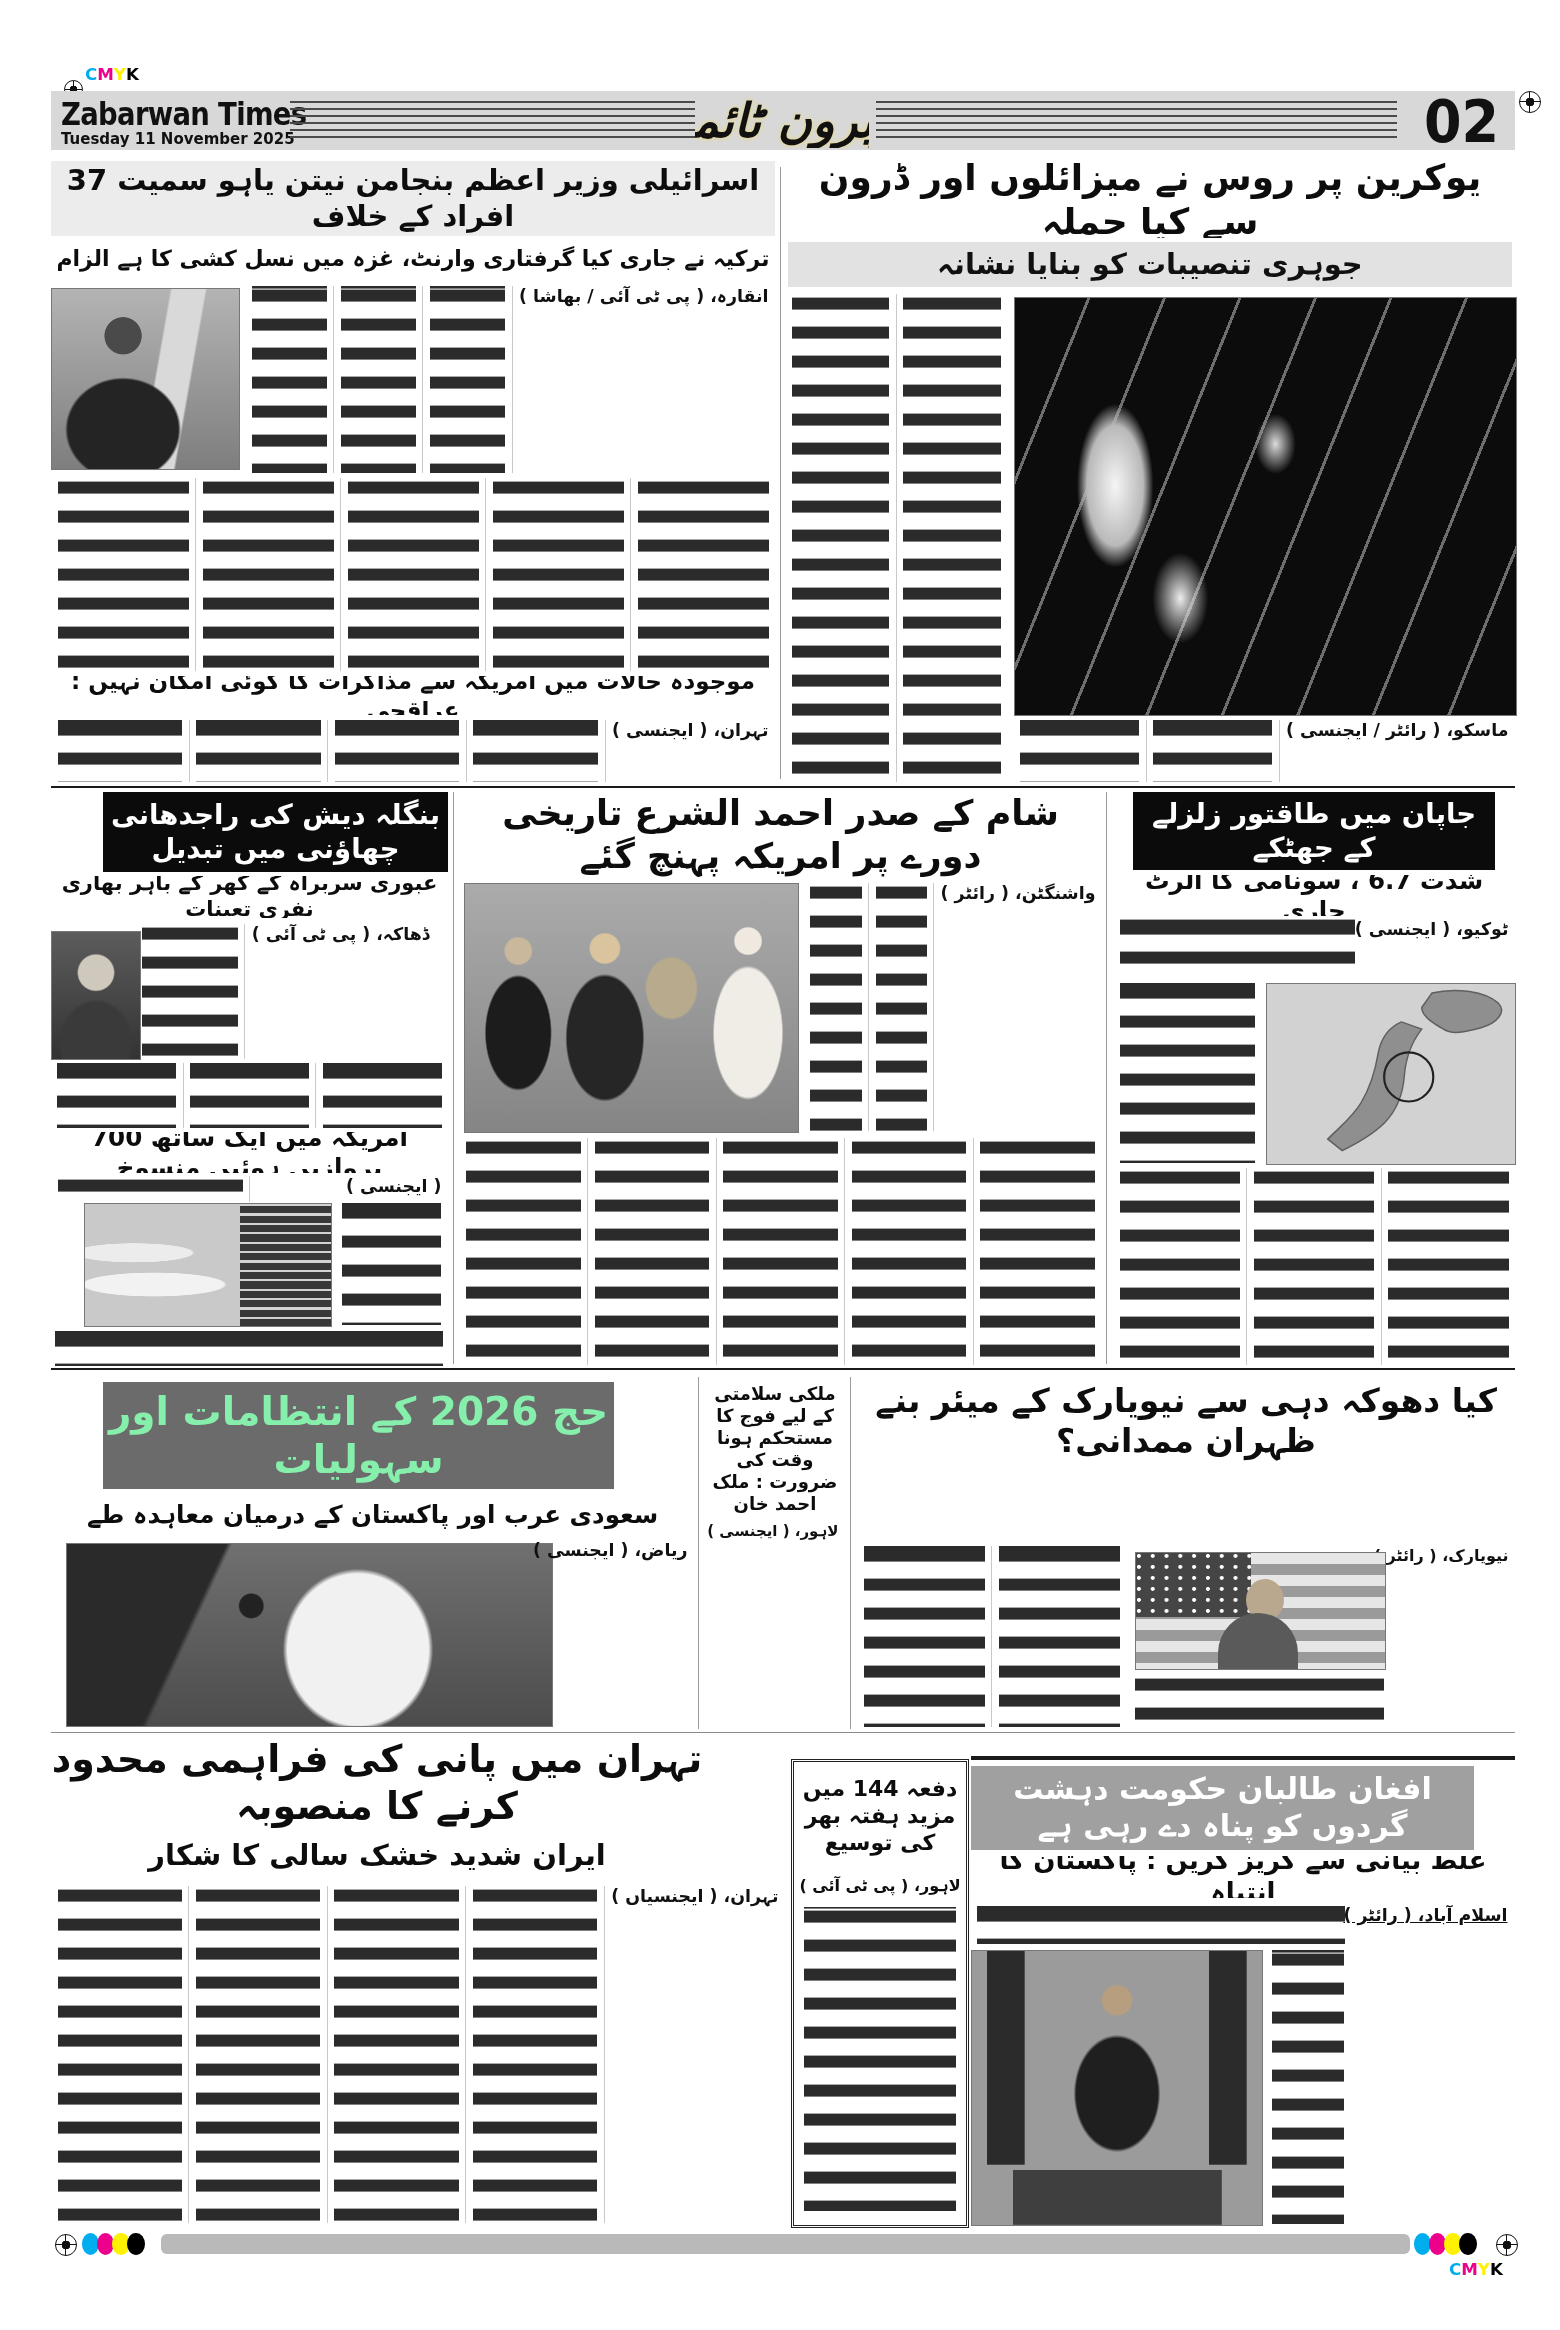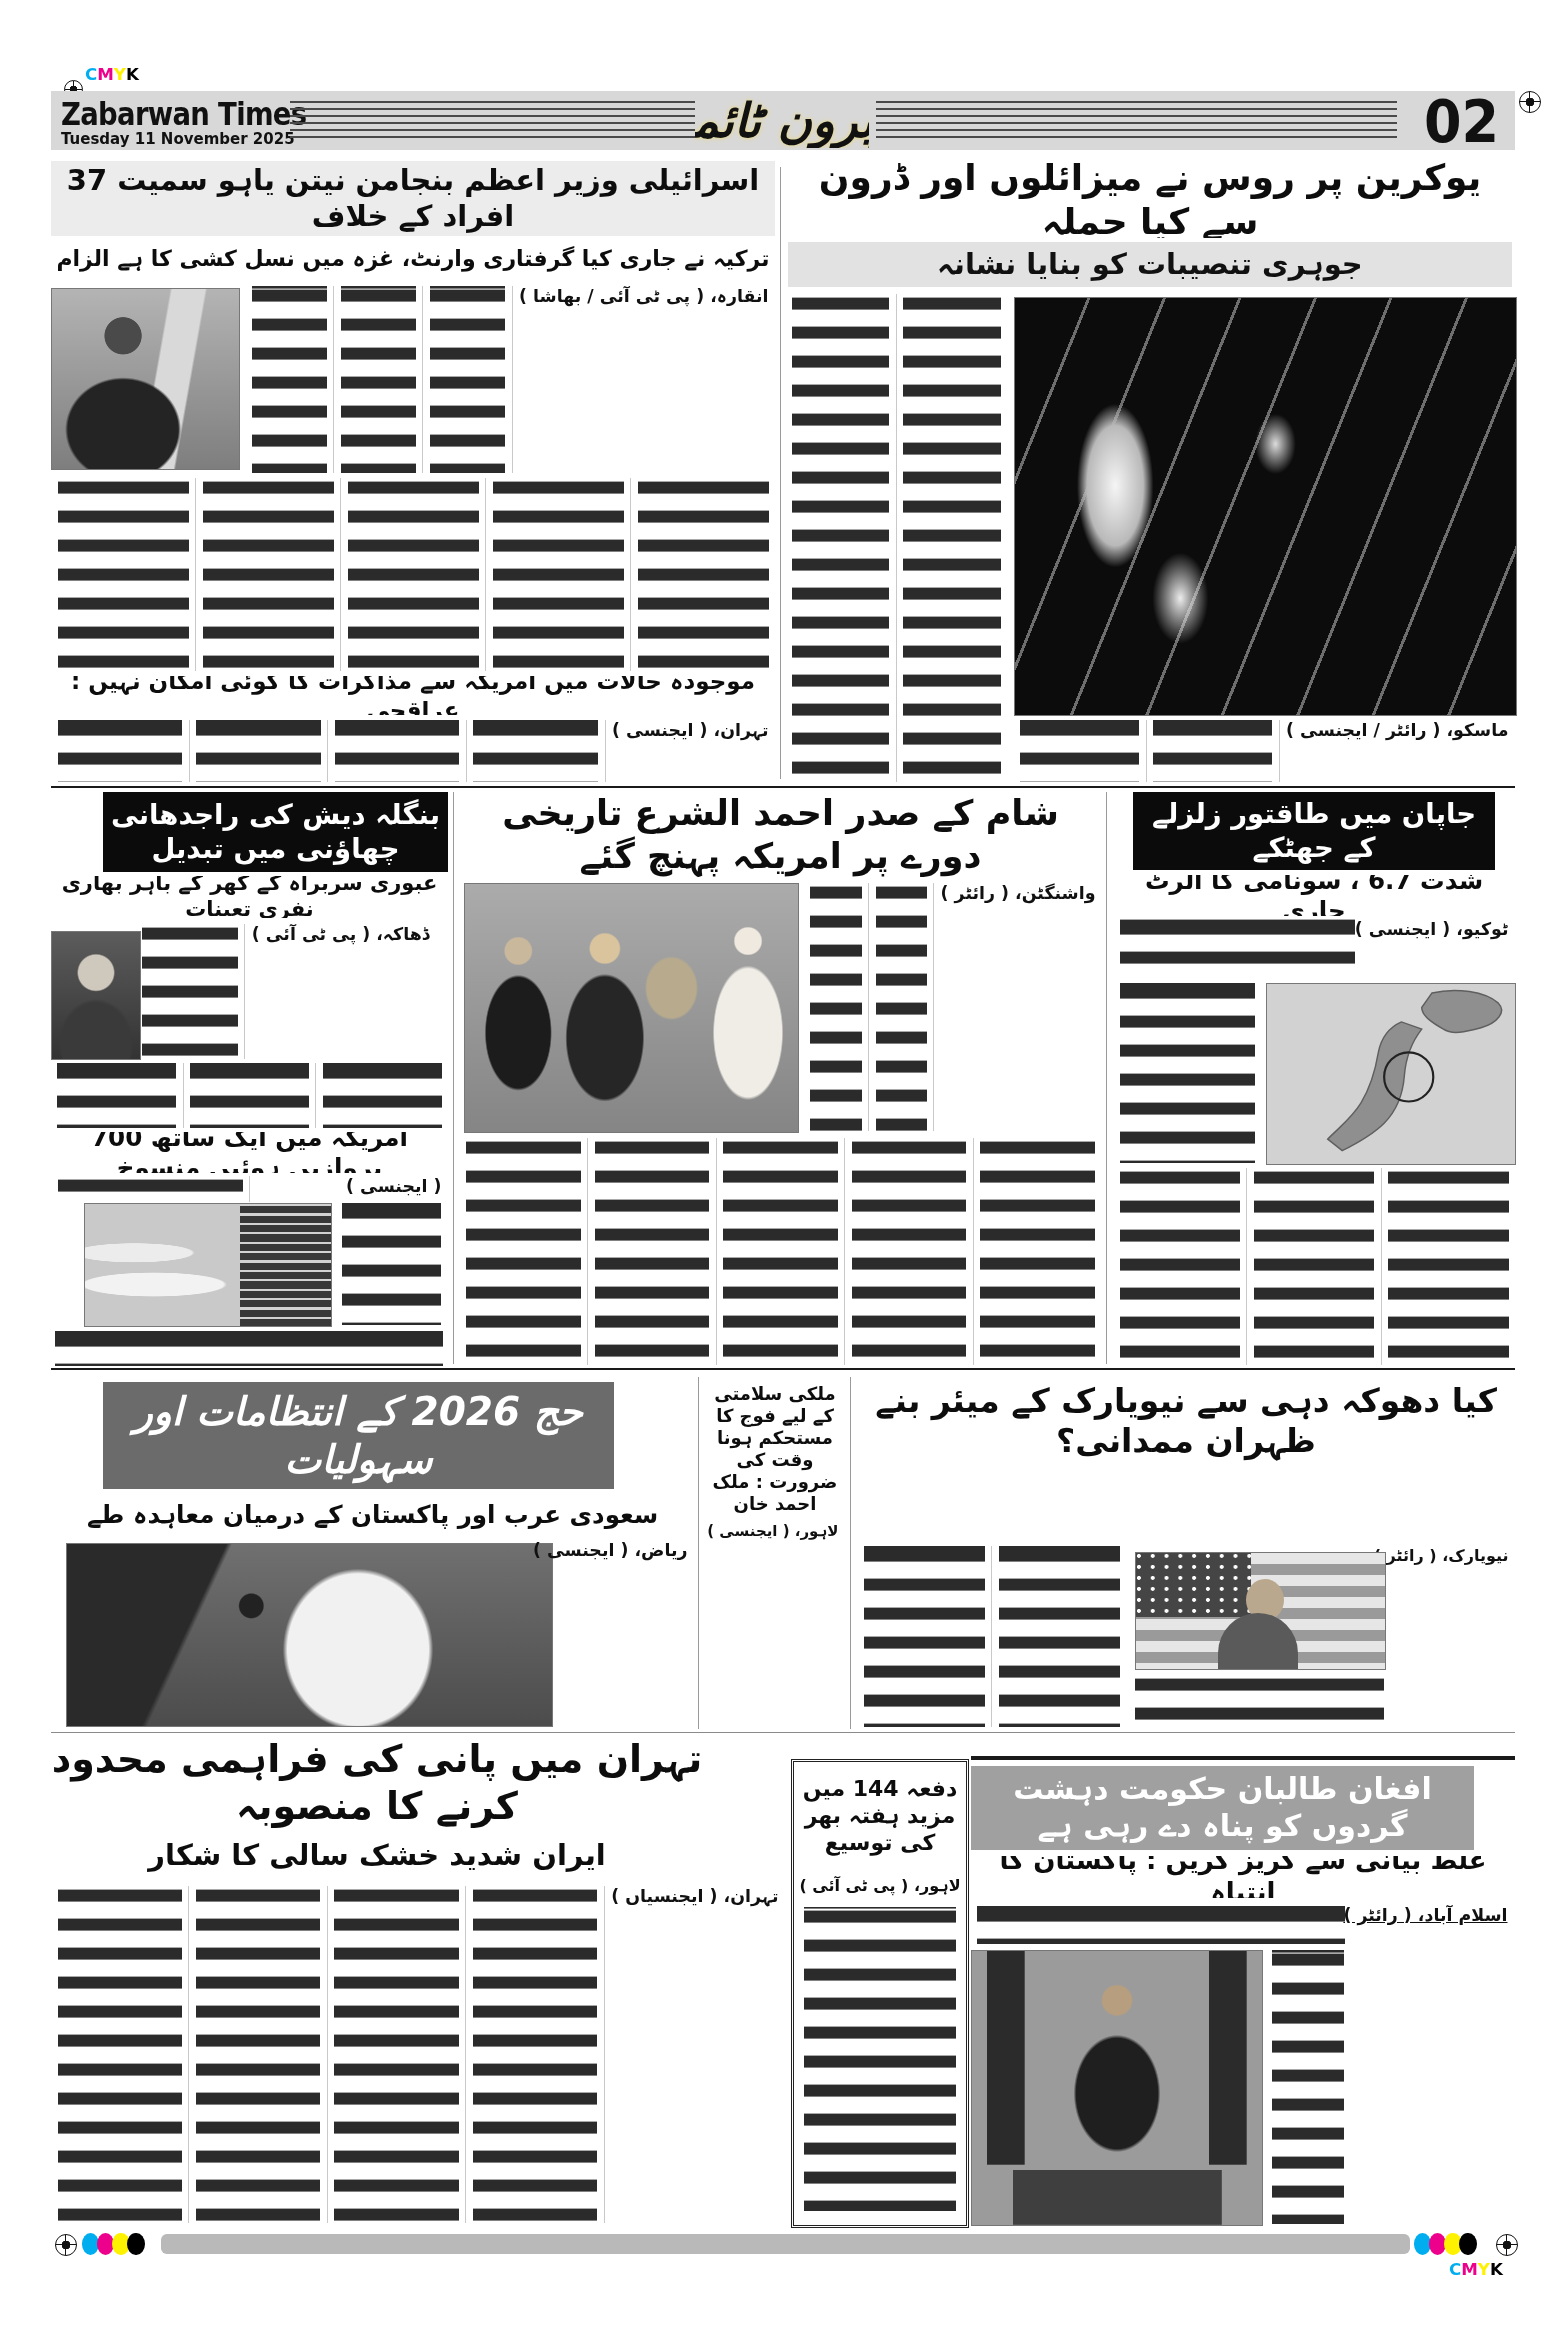--- a/index.html
+++ b/index.html
@@ -4,21 +4,21 @@
 <style>
   html,body{margin:0;padding:0;background:#e9e9e9;}
   .page{position:relative;width:1561px;height:2330px;background:#ffffff;
         font-family:"DejaVu Sans","Liberation Sans",sans-serif;color:#111;overflow:hidden;}
   .abs{position:absolute;}
   .urdu{direction:rtl;unicode-bidi:plaintext;}
   .bar{display:flex;align-items:center;justify-content:center;text-align:center;overflow:hidden;}
   .hl{font-weight:bold;color:#0d0d0d;line-height:1.22;}
   .band{background:#ececec;}
   .blackbar{background:#0b0b0b;color:#fff;}
-  .darkbox{background:#6b6b6b;color:#ffffff;font-style:italic;}
+  .darkbox{background:#6b6b6b;color:#86efac;}
   .midbar{background:#a0a0a0;color:#fff;letter-spacing:4.3px;}
   .subbar{background:#e2e2e2;color:#111;letter-spacing:2.9px;}
   
   .tx{background-image:repeating-linear-gradient(to bottom,#2b2b2b 0 12.3px,transparent 12.3px 29px);
       background-position:0 3.6px;}
   .cols{display:flex;direction:rtl;}
   .col{flex:1;padding:0 6.5px;display:flex;flex-direction:row;}
   .col:not(:last-child){border-left:0.7px solid #c9c9c9;}
   .fill{flex:1;}
   .dateline{font-weight:bold;font-size:17.4px;direction:rtl;text-align:right;margin:0 0 5.8px 0;white-space:nowrap;overflow:hidden;}

